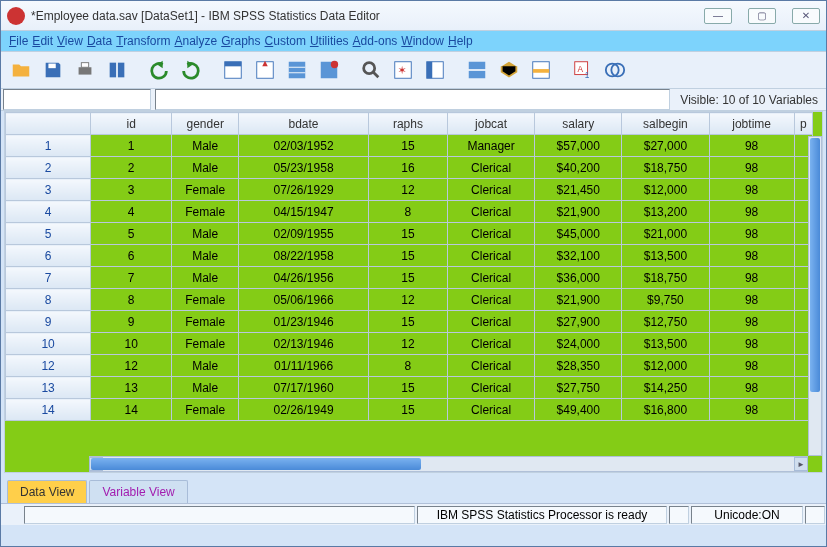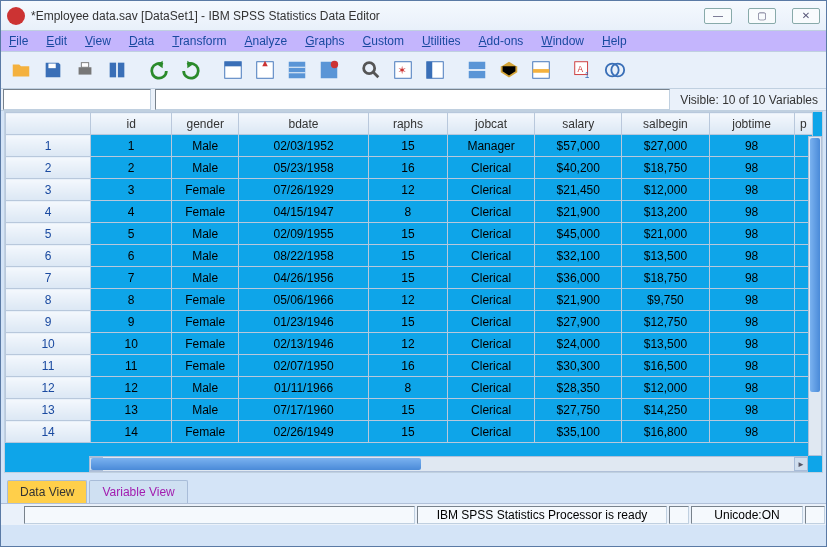--- a/index.html
+++ b/index.html
@@ -33,24 +33,24 @@
     width: 28px; height: 16px;
     border: 1px solid #8aa;
     border-radius: 2px;
     background: #f8fbfd;
     display: flex; align-items: center; justify-content: center;
     color: #557;
     font-size: 10px;
     cursor: pointer;
   }
   .menubar {
-    background: #c4b5fd;
+    background: #7dd3fc;
     padding: 3px 8px;
     display: flex;
-    gap: 18px;
+    gap: 4px;
     border-bottom: 1px solid #c0d0e0;
   }
   .menubar span {
     color: #1a4aa0;
     cursor: pointer;
   }
   .menubar span u { text-decoration: underline; }
   .toolbar {
     background: #e8f0fa;
     padding: 4px 6px;
@@ -89,21 +89,21 @@
   }
   .infobar .vis {
     padding: 0 8px;
     color:#333;
     white-space:nowrap;
   }
   .grid-wrap {
     height: 362px;
     overflow:hidden;
     position:relative;
-    background:#0ea5e9;
+    background:#84cc16;
     border: 1px solid #c0d0e0;
     margin: 0 3px;
   }
   table.data {
     border-collapse: collapse;
     width: 808px;
     table-layout: fixed;
   }
   table.data th, table.data td {
     border: 1px solid #b8c8dc;
@@ -494,32 +494,20 @@
           <td class="txt">Female</td>
           <td class="cen">02/13/1946</td>
           <td class="num">12</td>
           <td class="cen">Clerical</td>
           <td class="num">$24,000</td>
           <td class="num">$13,500</td>
           <td class="num">98</td>
           <td></td>
         </tr>
         <tr>
-          <th>11</th>
-          <td class="num">11</td>
-          <td class="txt">Female</td>
-          <td class="cen">02/07/1950</td>
-          <td class="num">16</td>
-          <td class="cen">Clerical</td>
-          <td class="num">$30,300</td>
-          <td class="num">$16,500</td>
-          <td class="num">98</td>
-          <td></td>
-        </tr>
-        <tr>
           <th>12</th>
           <td class="num">12</td>
           <td class="txt">Male</td>
           <td class="cen">01/11/1966</td>
           <td class="num">8</td>
           <td class="cen">Clerical</td>
           <td class="num">$28,350</td>
           <td class="num">$12,000</td>
           <td class="num">98</td>
           <td></td>
@@ -536,21 +524,21 @@
           <td class="num">98</td>
           <td></td>
         </tr>
         <tr>
           <th>14</th>
           <td class="num">14</td>
           <td class="txt">Female</td>
           <td class="cen">02/26/1949</td>
           <td class="num">15</td>
           <td class="cen">Clerical</td>
-          <td class="num">$35,100</td>
+          <td class="num">$49,400</td>
           <td class="num">$16,800</td>
           <td class="num">98</td>
           <td></td>
         </tr>
       </tbody>
   </table>
   <div class="vscroll">
       <div class="thumb"></div>
     </div>
   <div class="hscroll">

